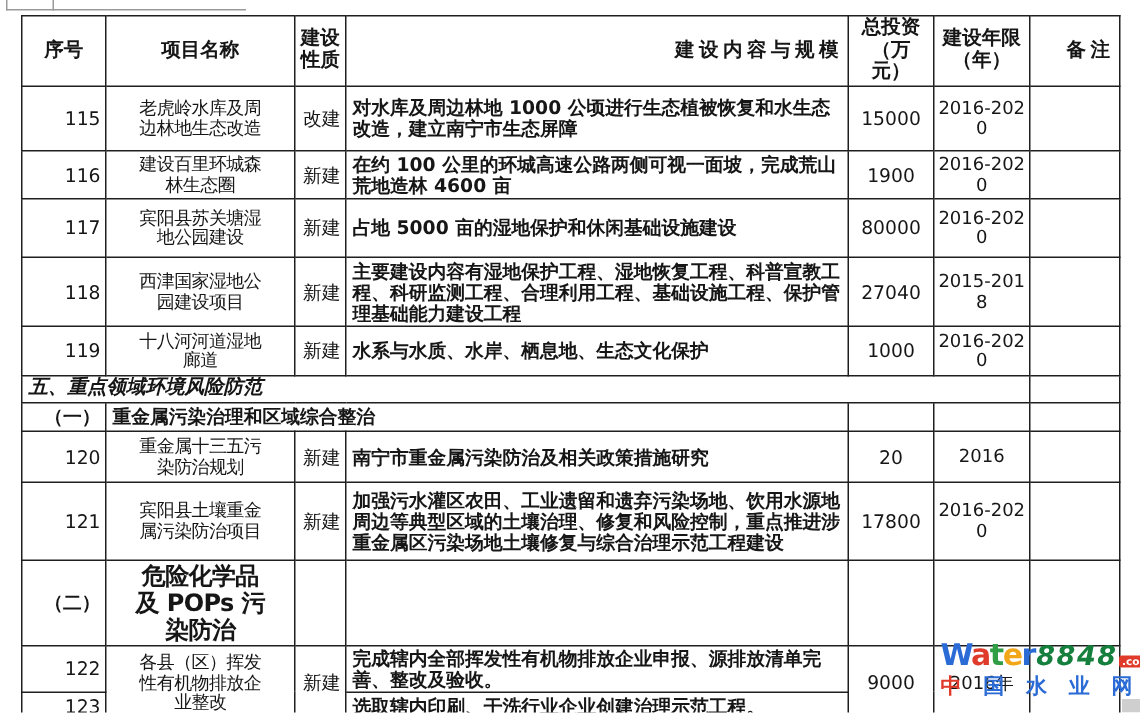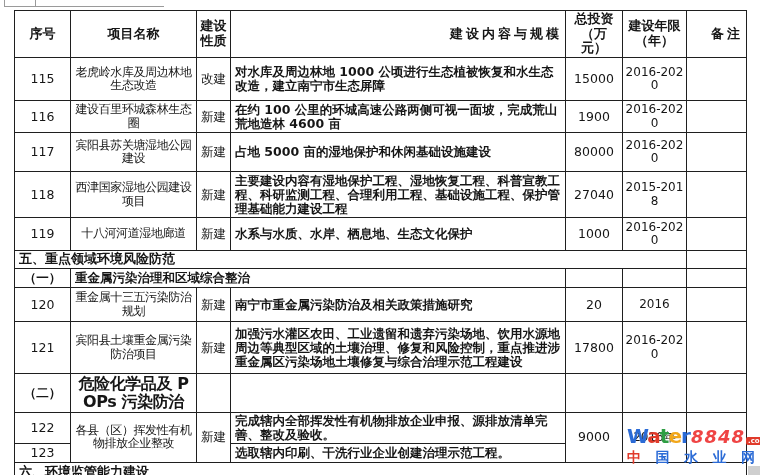--- a/index.html
+++ b/index.html
@@ -17,27 +17,27 @@
   td,th{
     border:1px solid #1f1f1f;
     padding:1px 3px;
     font-size:12.5px;line-height:1.12;
     vertical-align:middle;
     overflow:hidden;
     word-break:break-all;
   }
   th{font-weight:bold;text-align:center;font-size:13px;}
   th.sp{letter-spacing:3px;text-align:right;}
-  td.c{text-align:center;}
+  td.c{text-align:right;}
   td.l{text-align:left;padding-left:4px;font-weight:bold;}
   td.b{font-weight:bold;}
-  td.name{font-size:12px;letter-spacing:-0.4px;padding:1px 1px;text-align:center;}
+  td.name{font-size:12px;letter-spacing:-0.4px;padding:1px 17px;text-align:center;}
   td.year{font-size:12px;text-align:center;padding:1px 1px;}
   td.num{text-align:center;}
-  tr.sec td{font-weight:bold;text-align:left;font-size:13px;padding-left:4px;}
+  tr.sec td{font-weight:bold;text-align:left;font-size:13px;padding-left:4px;font-style:italic;}
   
   .frag-h{position:absolute;left:4px;top:6px;width:160px;height:1px;background:#9a9a9a;}
   .frag-v1{position:absolute;left:4px;top:0;width:1px;height:7px;background:#9a9a9a;}
   .frag-v2{position:absolute;left:35px;top:0;width:1px;height:7px;background:#9a9a9a;}
   .corner{position:absolute;left:748px;top:466px;width:12px;height:9px;background:#cfcfcf;}
   
   .wm{position:absolute;left:627px;top:424px;width:132px;}
   .wm-line1{display:flex;align-items:baseline;white-space:nowrap;}
   .wm-word{font-size:20px;font-weight:bold;letter-spacing:-1px;}
   .wm-num{font-size:18px;font-weight:bold;font-style:italic;letter-spacing:1px;margin-left:1px;}
@@ -182,21 +182,21 @@
 
     <tr class="sec" style="height:21px">
       <td colspan="7">六、环境监管能力建设</td>
     </tr>
   </tbody>
 </table>
 
 <div class="wm">
   <div class="wm-line1">
     <span class="wm-word"><span style="color: rgb(43, 107, 214);">W</span><span style="color: rgb(224, 58, 42);">a</span><span style="color: rgb(47, 158, 68);">t</span><span style="color: rgb(242, 167, 27);">e</span><span style="color: rgb(43, 107, 214);">r</span></span>
-    <span class="wm-num" style="color: #ef4444;">8848</span>
+    <span class="wm-num" style="color: #15803d;">8848</span>
     <span class="wm-tld">.com</span>
   </div>
   <div class="wm-line2">
     <span style="color: rgb(224, 58, 42);">中</span>
       <span style="color: rgb(43, 107, 214);">国</span>
       <span style="color: rgb(43, 107, 214);">水</span>
       <span style="color: rgb(43, 107, 214);">业</span>
       <span style="color: rgb(43, 107, 214);">网</span>
   </div>
 </div>

